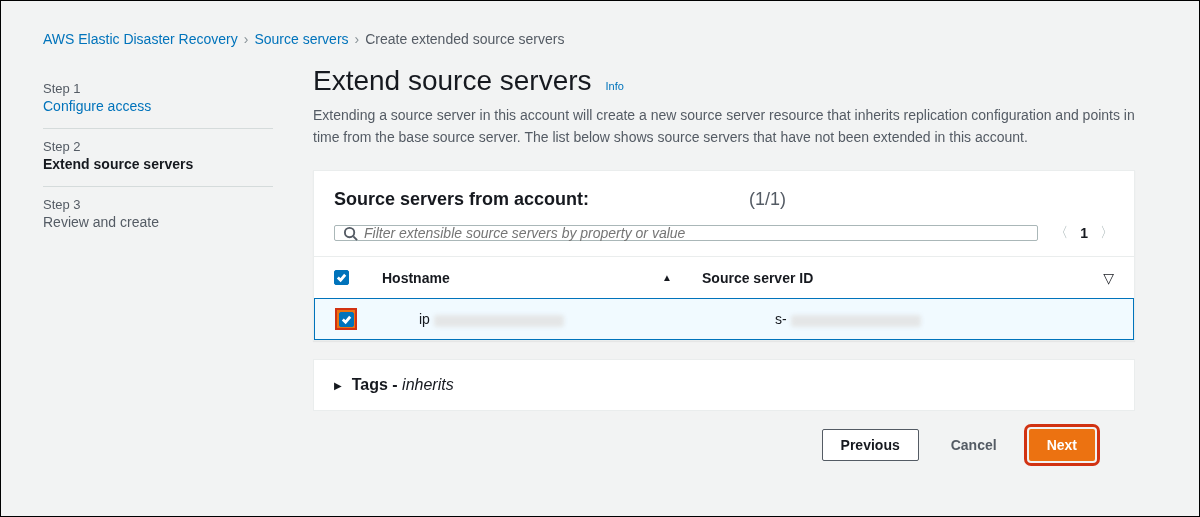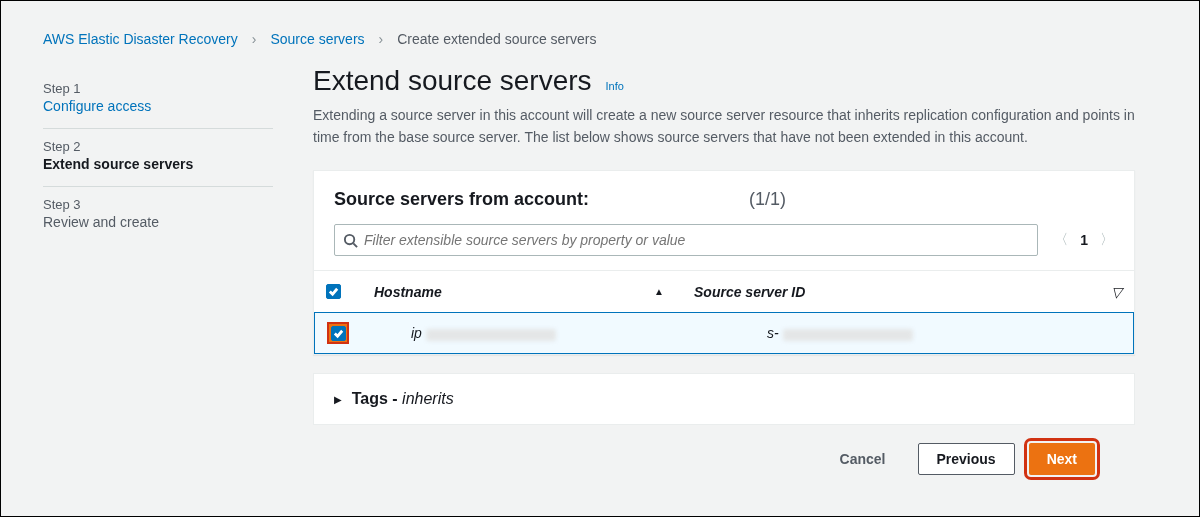--- a/index.html
+++ b/index.html
@@ -11,21 +11,21 @@
     width: 1200px;
     height: 517px;
     border: 1px solid #000;
     position: relative;
     overflow: hidden;
   }
   .page { padding: 16px 24px 0 24px; }
   .breadcrumb {
     display: flex;
     align-items: center;
-    gap: 14px;
+    gap: 6px;
     color: #545b64;
     margin: 14px 0 18px 18px;
     font-size: 14px;
   }
   .breadcrumb a { color: #0073bb; text-decoration: none; cursor: pointer; }
   .breadcrumb .sep { color: #879196; }
   .content { display: flex; gap: 40px; padding-left: 18px; }
   .steps { width: 230px; padding-top: 6px; }
   .step { padding: 10px 0 14px 0; border-bottom: 1px solid #d5dbdb; }
   .step:last-child { border-bottom: none; }
@@ -56,36 +56,35 @@
     align-items: center;
     padding: 0 20px 14px 20px;
     gap: 16px;
   }
   .search {
     flex: 1;
     display: flex;
     align-items: center;
     border: 1px solid #aab7b8;
     border-radius: 2px;
-    height: 32px;
+    height: 16px;
     padding: 0 8px;
   }
   .search svg { width: 15px; height: 15px; stroke: #545b64; fill: none; stroke-width: 2; margin-right: 6px; }
   .search input {
     border: none; outline: none; flex: 1; font-size: 14px; font-style: italic; color: #687078; background: transparent;
   }
   .pager { display: flex; align-items: center; gap: 12px; color: #545b64; }
   .pager .page-num { color: #16191f; font-weight: 700; }
   .pager .chev { color: #aab7b8; font-size: 14px; cursor: pointer; }
   .table-head, .table-row {
     display: grid;
     grid-template-columns: 48px 320px 1fr 40px;
     align-items: center;
-    padding: 0 12px;
-    font-style: italic;
+    padding: 0 20px;
   }
   .table-head {
     border-top: 1px solid #eaeded;
     height: 42px;
     font-size: 14px;
     color: #16191f;
   }
   .th { display: flex; align-items: center; gap: 8px; }
   .th.sortable { cursor: pointer; font-weight: 400; }
   .th-label { font-weight: 700; }
@@ -231,19 +230,19 @@
           <div></div>
         </div>
       </div>
 
       <div class="tags-panel">
         <span class="triangle">▶</span>
         <span class="tags-title"><span>Tags - </span><em>inherits</em></span>
       </div>
 
       <div class="footer">
+        <button class="btn normal">Previous</button>
         <button class="btn link">Cancel</button>
-        <button class="btn normal">Previous</button>
         <button class="btn primary hl">Next</button>
       </div>
     </div>
   </div>
 </div>
 
 </body></html>

